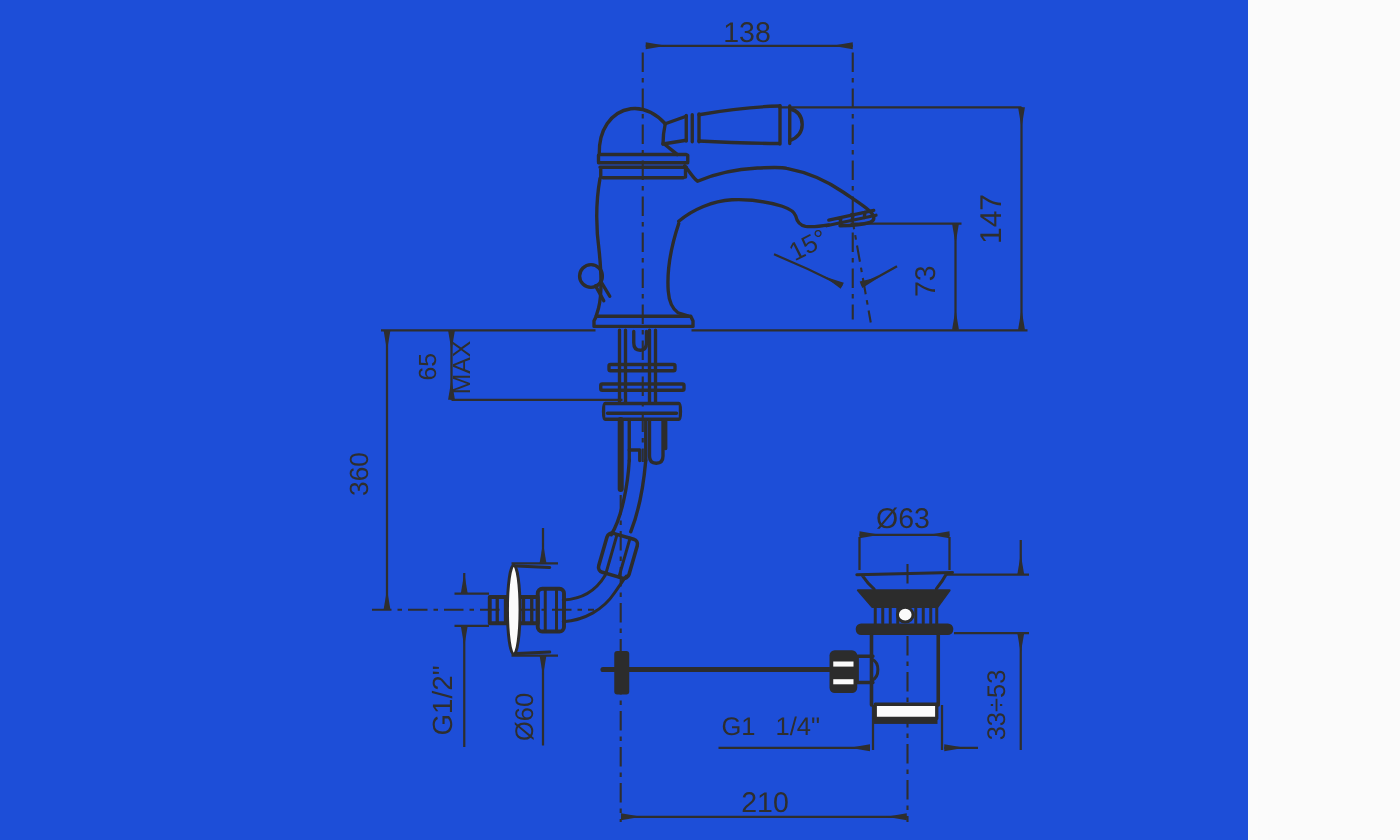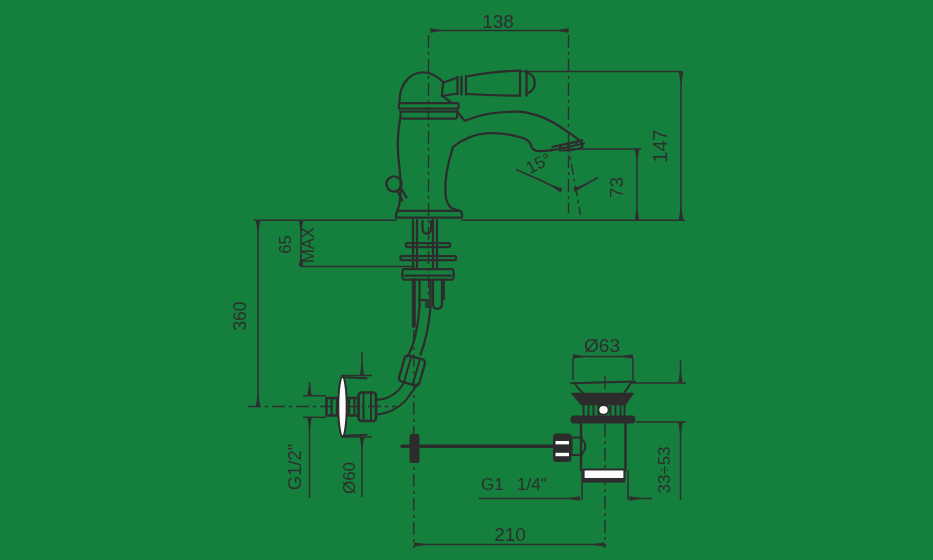--- a/index.html
+++ b/index.html
@@ -1,16 +1,16 @@
 <!DOCTYPE html>
 <html><head>
 <meta charset="utf-8">
 <style>
   html,body{margin:0;padding:0;background:#fbfbfb;}
-  .wrap{width:933px;height:560px;position:relative;overflow:hidden;background:#15803d;}
+  .wrap{width:832px;height:560px;position:relative;overflow:hidden;background:#1d4ed8;}
   svg{position:absolute;left:0;top:0;}
   text{font-family:"Liberation Sans",sans-serif;fill:#2e2e2e;}
 </style>
 </head>
 <body>
 <div class="wrap">
 <svg width="933" height="560" viewBox="0 0 933 560" style="opacity:0.999;filter:blur(0.38px);">
 <defs>
 <marker id="ae" markerWidth="16" markerHeight="8" refX="14.5" refY="4" orient="auto" markerUnits="userSpaceOnUse">
           <path d="M1,4 L14.5,1.7 L14.5,6.3 z" fill="#2e2e2e" stroke="none"></path>

